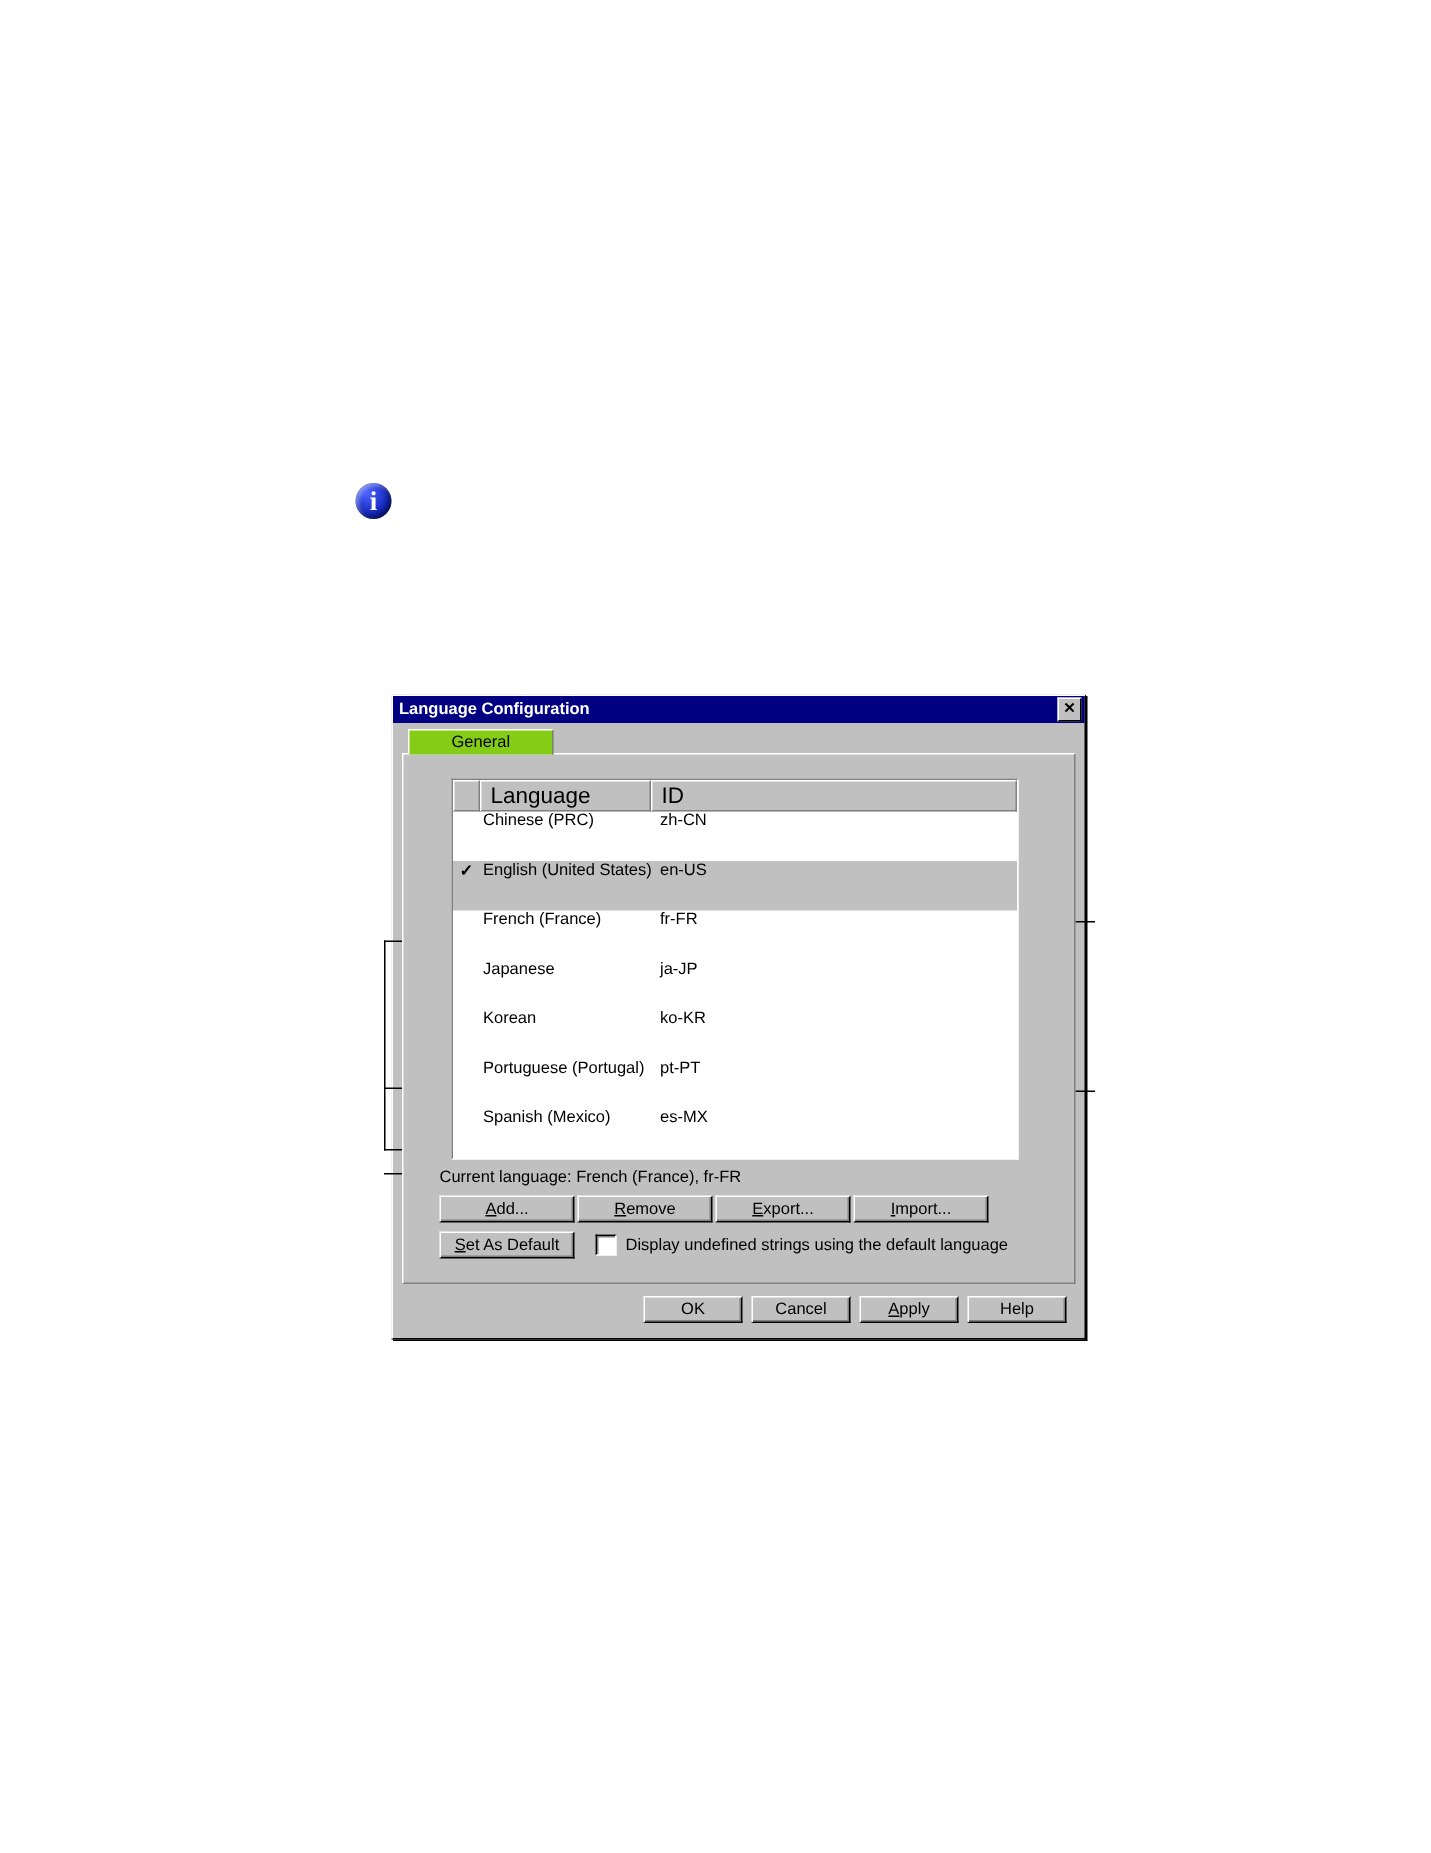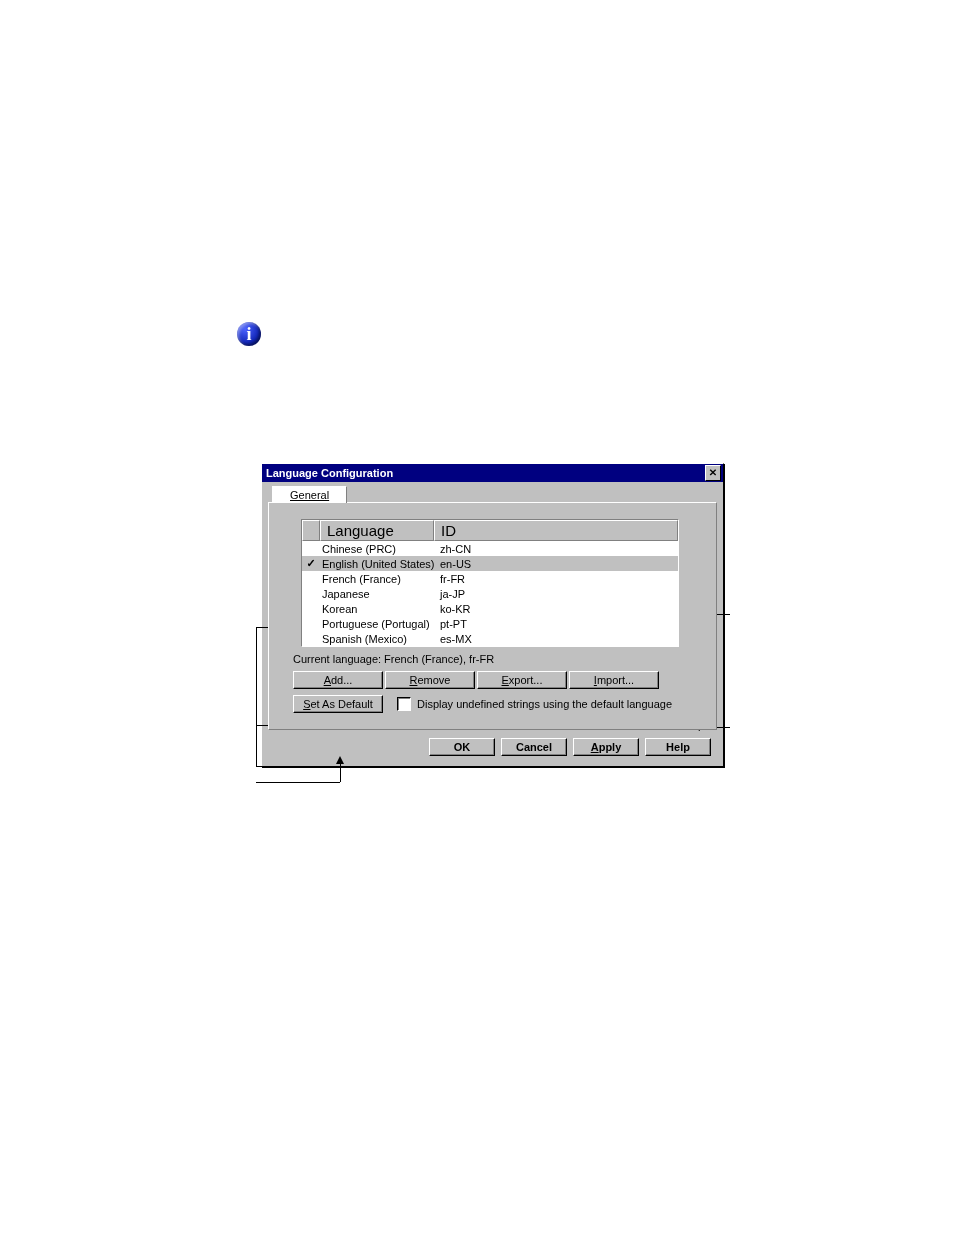--- a/index.html
+++ b/index.html
@@ -71,31 +71,30 @@
   }
   .dialog-body {
     padding: 4px 6px 6px 6px;
   }
   .tabstrip {
     display: flex;
     align-items: flex-end;
     margin-left: 4px;
   }
   .tab {
-    background: #ffffff;
+    background: #84cc16;
     border: 1px solid #808080;
     border-top-color: #fff;
     border-left-color: #fff;
     border-bottom: none;
-    padding: 2px 17px;
+    padding: 2px 28px;
     font-size: 11px;
     cursor: pointer;
     position: relative;
     z-index: 2;
-    text-decoration: underline;
   }
   .tabpanel {
     border: 1px solid #808080;
     border-top-color: #fff;
     border-left-color: #fff;
     background: #c0c0c0;
     padding: 16px 18px 10px 18px;
     margin-top: -1px;
     position: relative;
     z-index: 1;
@@ -126,23 +125,22 @@
     box-sizing: border-box;
   }
   .col-check { width: 18px; padding:0 !important; }
   .col-lang { width: 114px; }
   .col-id   { flex: 1; }
   .list-rows {
     background: #fff;
   }
   .list-row {
     display: flex;
-    align-items: center;
-    font-size: 11px;
-    height: 15px;
+    font-size: 11px;
+    height: 33px;
   }
   .list-row.selected { background: #c0c0c0; }
   .cell-check {
     width: 18px;
     text-align: center;
     font-weight: bold;
   }
   .cell-lang { width: 114px; padding-left: 2px; white-space: nowrap; }
   .cell-id   { flex:1; padding-left: 4px; }
 
@@ -187,21 +185,21 @@
     box-shadow: inset 1px 1px 0 #808080;
     flex-shrink: 0;
   }
 
   .bottom-btns {
     display: flex;
     justify-content: flex-end;
     gap: 6px;
     padding: 8px 6px 4px 6px;
   }
-  .bottom-btns .win-btn { width: 64px; font-weight: bold; }
+  .bottom-btns .win-btn { width: 64px; }
   .arrow-line-h {
     position: absolute;
     height: 0;
     border-top: 1px solid #000;
   }
   .arrow-line-v {
     position: absolute;
     width: 0;
     border-left: 1px solid #000;
   }

